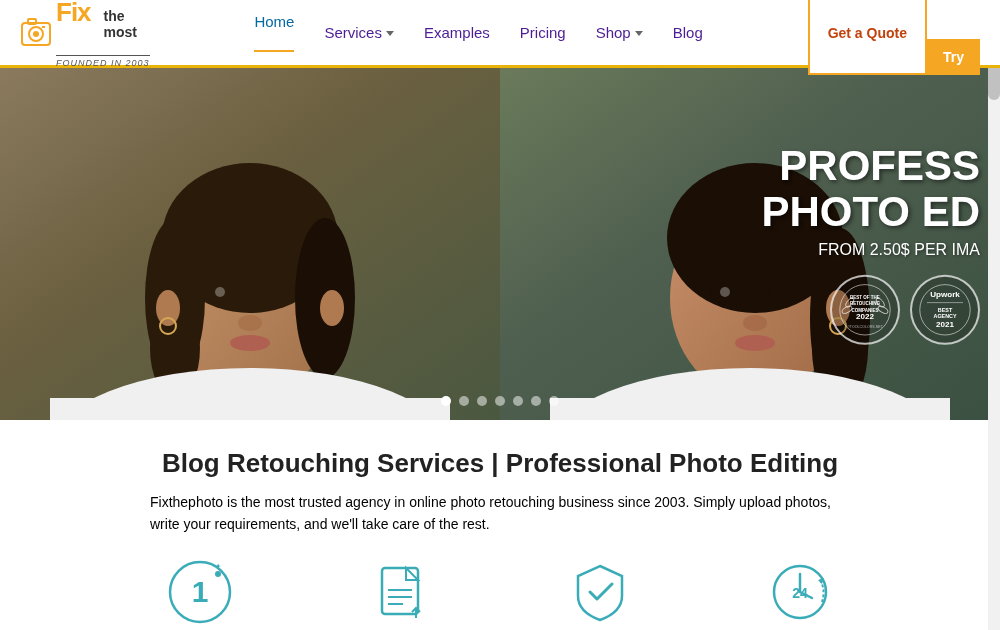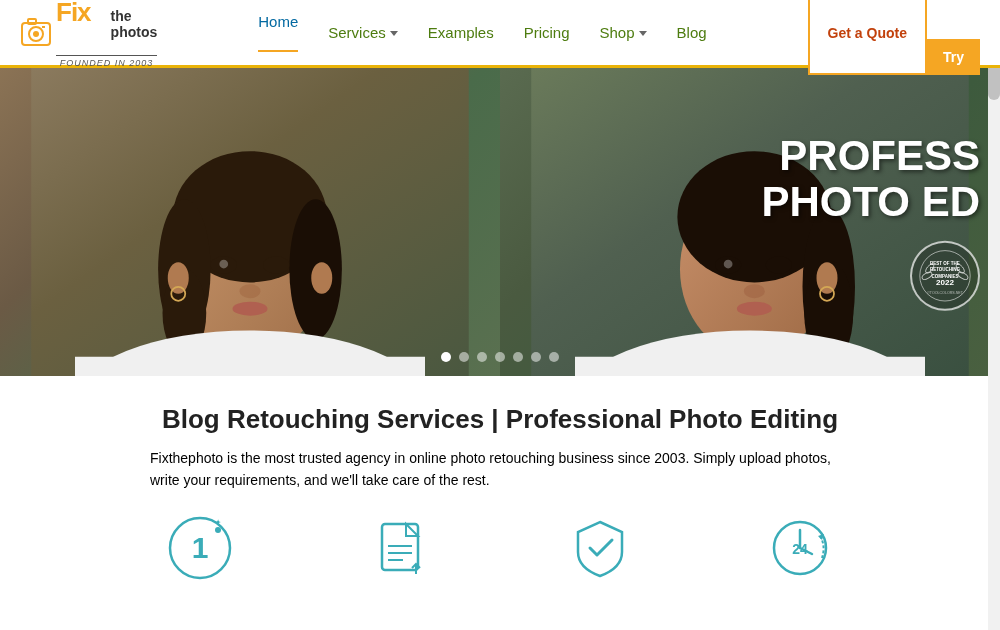--- a/index.html
+++ b/index.html
@@ -36,21 +36,21 @@
       font-size: 26px;
       font-weight: 900;
       color: #f5a623;
       letter-spacing: -1px;
     }
     .logo-thephoto {
       font-size: 14px;
       font-weight: 700;
       color: #333;
       line-height: 1;
-      margin-left: 17px;
+      margin-left: 10px;
       margin-top: 2px;
     }
     .logo-founded {
       font-size: 9px;
       color: #555;
       letter-spacing: 1px;
       border-top: 1px solid #555;
       padding-top: 2px;
       margin-top: 16px;
       width: 100%;
@@ -58,21 +58,21 @@
       font-style: italic;
     }
 
     nav {
       display: flex;
       align-items: center;
       gap: 30px;
     }
     nav a {
       text-decoration: none;
-      color: #4d7c0f;
+      color: #4c1d95;
       font-size: 15px;
       font-weight: 500;
     }
     nav a.active {
       color: #0369a1;
       border-bottom: 2px solid #f5a623;
       padding-bottom: 20px;
     }
     .nav-with-arrow {
       display: flex;
@@ -109,21 +109,21 @@
       font-size: 14px;
       font-weight: 600;
       border: none;
       cursor: pointer;
       margin-top: 48px;
     }
 
     
     .hero {
       position: relative;
-      height: 308px;
+      height: 352px;
       overflow: hidden;
       background: #404040;
     }
     .hero-images {
       display: flex;
       width: 100%;
       height: 100%;
       position: relative;
     }
 
@@ -279,21 +279,21 @@
         <circle cx="16" cy="19" r="7" fill="none" stroke="#f5a623" stroke-width="2"></circle>
         <circle cx="16" cy="19" r="3" fill="#f5a623"></circle>
         <rect x="8" y="4" width="8" height="5" rx="1" fill="none" stroke="#f5a623" stroke-width="2"></rect>
         <line x1="22" y1="12" x2="25" y2="12" stroke="#f5a623" stroke-width="2"></line>
       </svg>
       <div>
         <div style="display:flex;align-items:baseline;">
           <span class="logo-fix">Fix</span>
           <div style="display:flex;flex-direction:column;margin-left:3px;">
             <span class="logo-thephoto">the</span>
-            <span class="logo-thephoto">photos</span>
+            <span class="logo-thephoto">most</span>
           </div>
         </div>
         <div class="logo-founded">FOUNDED IN 2003</div>
       </div>
     </div>
   </div>
 
   <nav>
     <a href="#" class="active">Home</a>
     <a href="#">
@@ -413,20 +413,21 @@
         <rect x="50" y="330" width="400" height="80" fill="#f0f0f0"></rect>
       </svg>
     </div>
   </div>
 
   <div class="hero-text">
     <div class="hero-title">
       <div>PROFESS</div>
       <div>PHOTO ED</div>
     </div>
+    <div class="hero-subtitle">FROM 2.50$ PER IMA</div>
 
     <div class="hero-badges">
 
       <div class="badge">
 
         <svg width="60" height="60" viewBox="0 0 60 60">
           <circle cx="30" cy="30" r="28" fill="none" stroke="rgba(255,255,255,0.6)" stroke-width="1"></circle>
 
           <g stroke="rgba(255,255,255,0.7)" stroke-width="1" fill="none">
             <ellipse cx="10" cy="30" rx="6" ry="3" transform="rotate(-30 10 30)"></ellipse>
@@ -435,20 +436,30 @@
             <ellipse cx="47" cy="22" rx="6" ry="3" transform="rotate(50 47 22)"></ellipse>
           </g>
           <text x="30" y="18" text-anchor="middle" fill="white" font-size="5" font-weight="bold">BEST OF THE</text>
           <text x="30" y="25" text-anchor="middle" fill="white" font-size="5" font-weight="bold">RETOUCHING</text>
           <text x="30" y="32" text-anchor="middle" fill="white" font-size="5" font-weight="bold">COMPANIES</text>
           <text x="30" y="40" text-anchor="middle" fill="white" font-size="9" font-weight="900">2022</text>
           <text x="30" y="50" text-anchor="middle" fill="rgba(255,255,255,0.6)" font-size="4">©TOOLCOLORS.NET</text>
         </svg>
       </div>
 
+      <div class="badge">
+        <svg width="60" height="60" viewBox="0 0 60 60">
+          <circle cx="30" cy="30" r="28" fill="none" stroke="rgba(255,255,255,0.6)" stroke-width="1"></circle>
+          <text x="30" y="16" text-anchor="middle" fill="white" font-size="9" font-weight="900">Upwork</text>
+          <line x1="10" y1="22" x2="50" y2="22" stroke="rgba(255,255,255,0.5)" stroke-width="1"></line>
+          <text x="30" y="32" text-anchor="middle" fill="white" font-size="6" font-weight="700">BEST</text>
+          <text x="30" y="39" text-anchor="middle" fill="white" font-size="6" font-weight="700">AGENCY</text>
+          <text x="30" y="49" text-anchor="middle" fill="white" font-size="9" font-weight="900">2021</text>
+        </svg>
+      </div>
     </div>
   </div>
 
   <div class="carousel-dots">
     <div class="dot active"></div>
     <div class="dot"></div>
     <div class="dot"></div>
     <div class="dot"></div>
     <div class="dot"></div>
     <div class="dot"></div>

